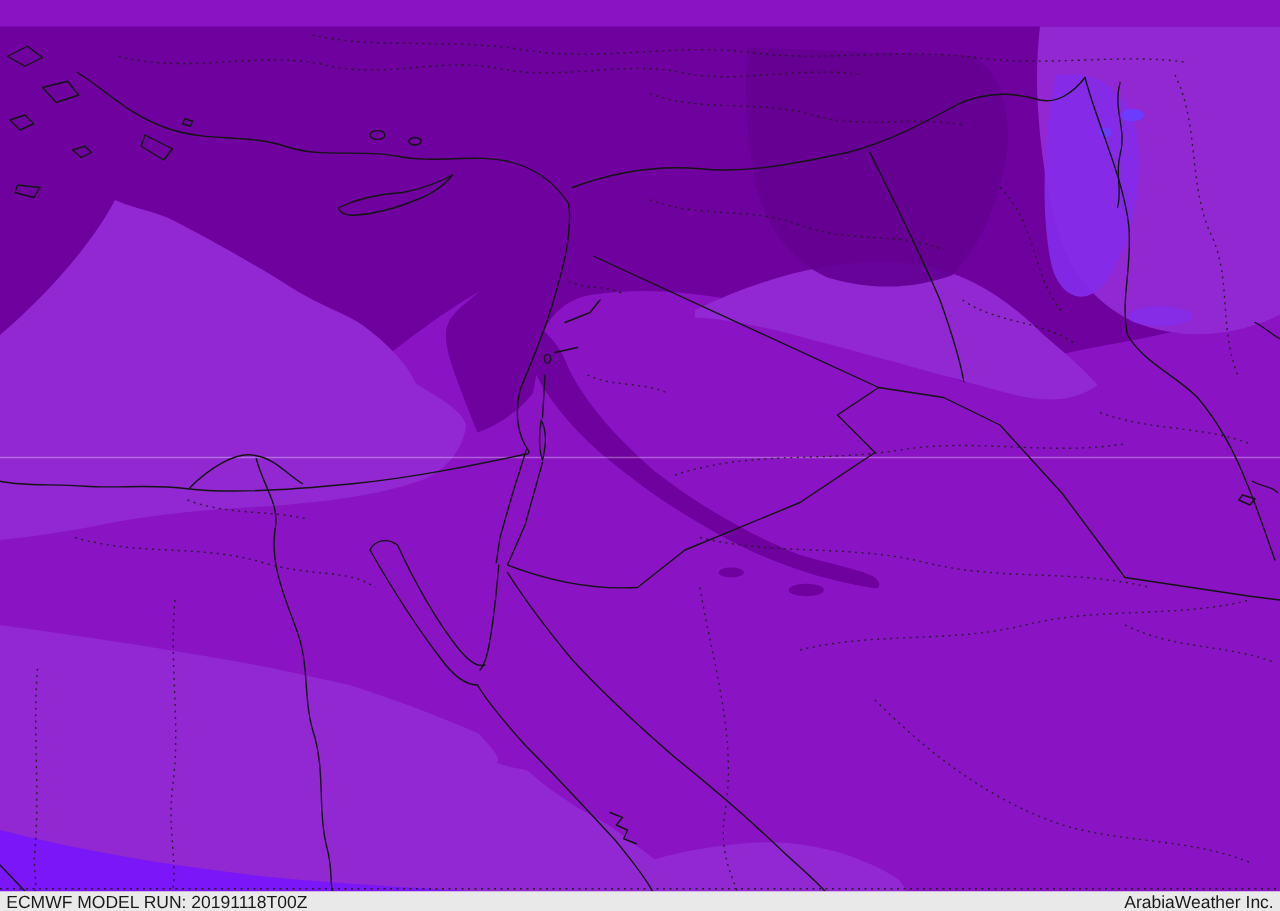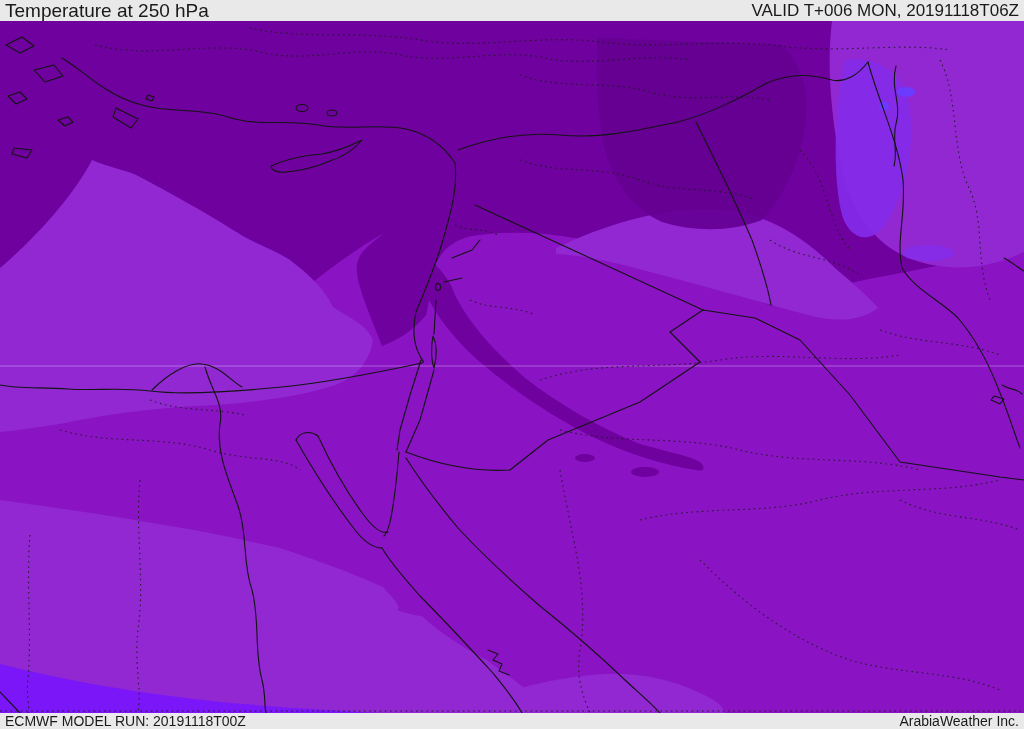--- a/index.html
+++ b/index.html
@@ -17,24 +17,20 @@
   svg{display:block;}
   .geo{fill:none;stroke:#141414;stroke-width:1.1;stroke-linejoin:round;stroke-linecap:round;}
   .dot{fill:none;stroke:#1c1c1c;stroke-width:1.1;stroke-dasharray:1.6 3.6;opacity:.88;}
   .grid{stroke:rgba(255,255,255,0.32);stroke-width:1.2;}
 </style>
 </head>
 <body>
 
 <div id="stage">
 
-  <div class="bar" id="topbar">
-    <span class="t-left">Temperature at 250 hPa</span>
-    <span class="t-right">VALID T+006 MON, 20191118T06Z</span>
-  </div>
 
   <div id="mapwrap">
     <svg width="1024" height="692" viewBox="0 21 1024 692">
 
       <rect x="0" y="21" width="1024" height="692" fill="#8a13c4"></rect>
 
       <path d="M0,21 H1024 V240 C975,258 930,268 885,276 C845,283 805,295 772,306
                C740,295 710,282 680,270 C645,256 610,245 575,238 C540,232 505,231 472,236
                C452,240 440,252 434,268 C430,285 430,300 426,315 C414,330 398,340 382,346
                C348,260 348,262 384,233 C350,252 312,282 276,312 C238,344 188,369 138,386

